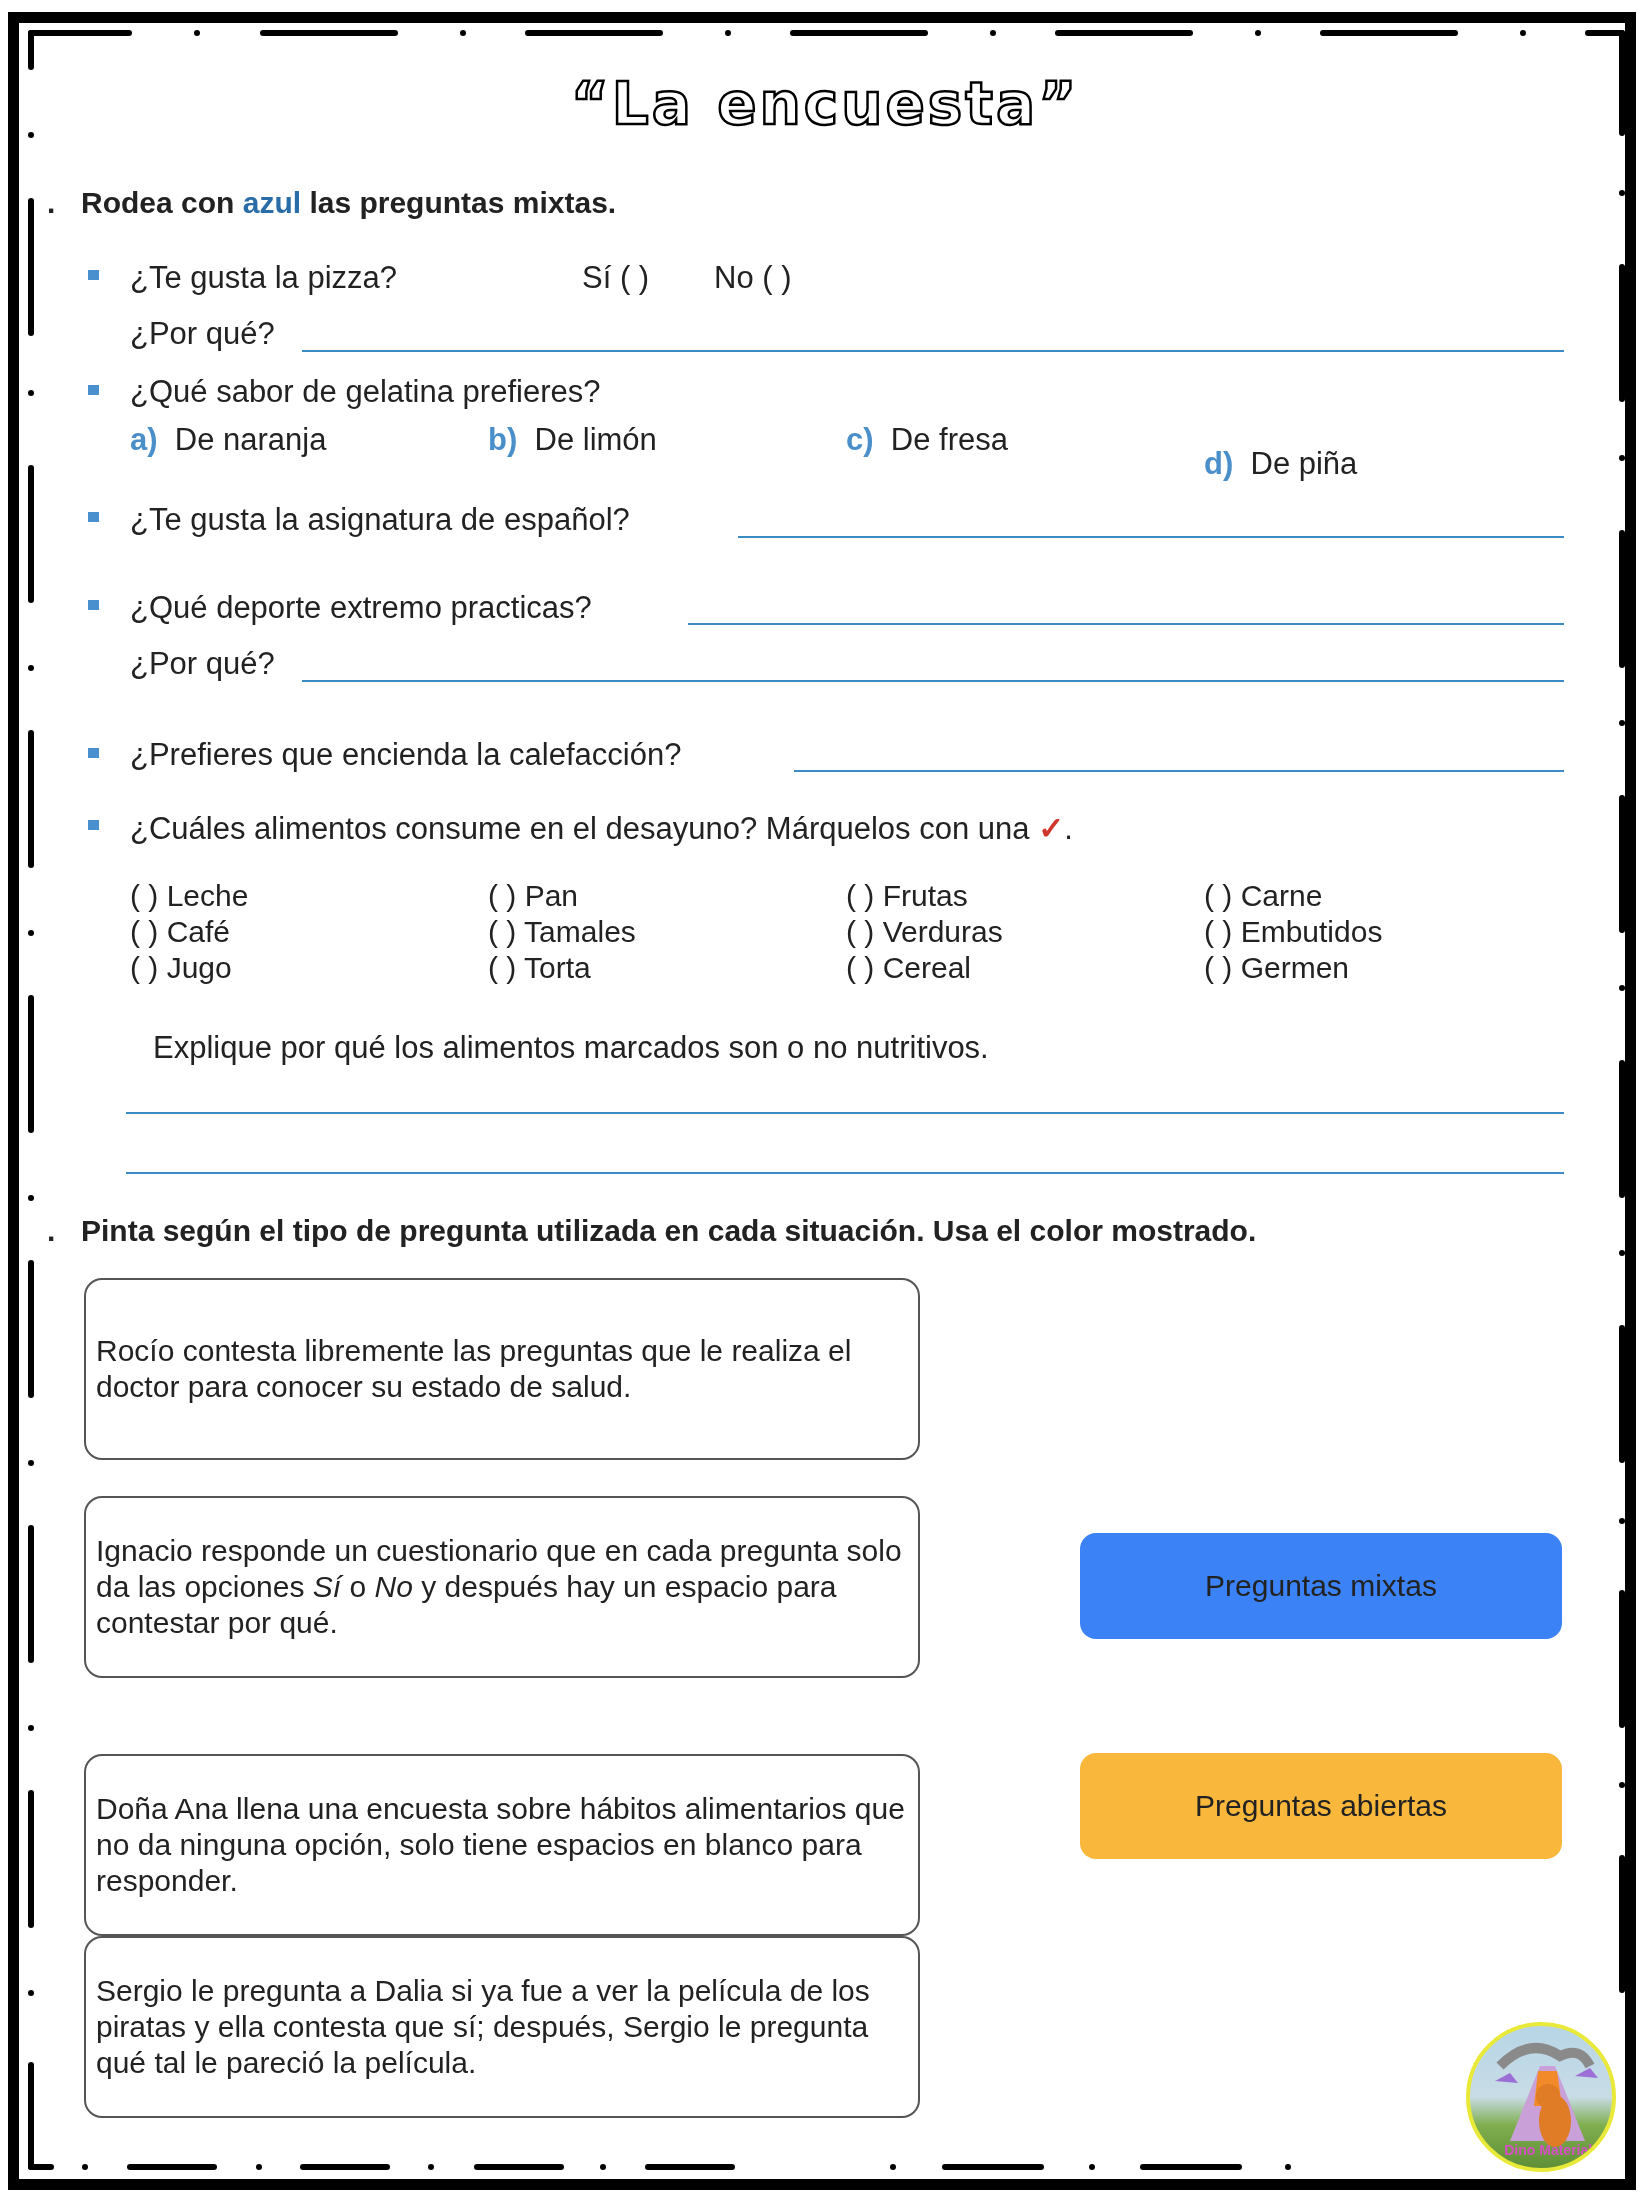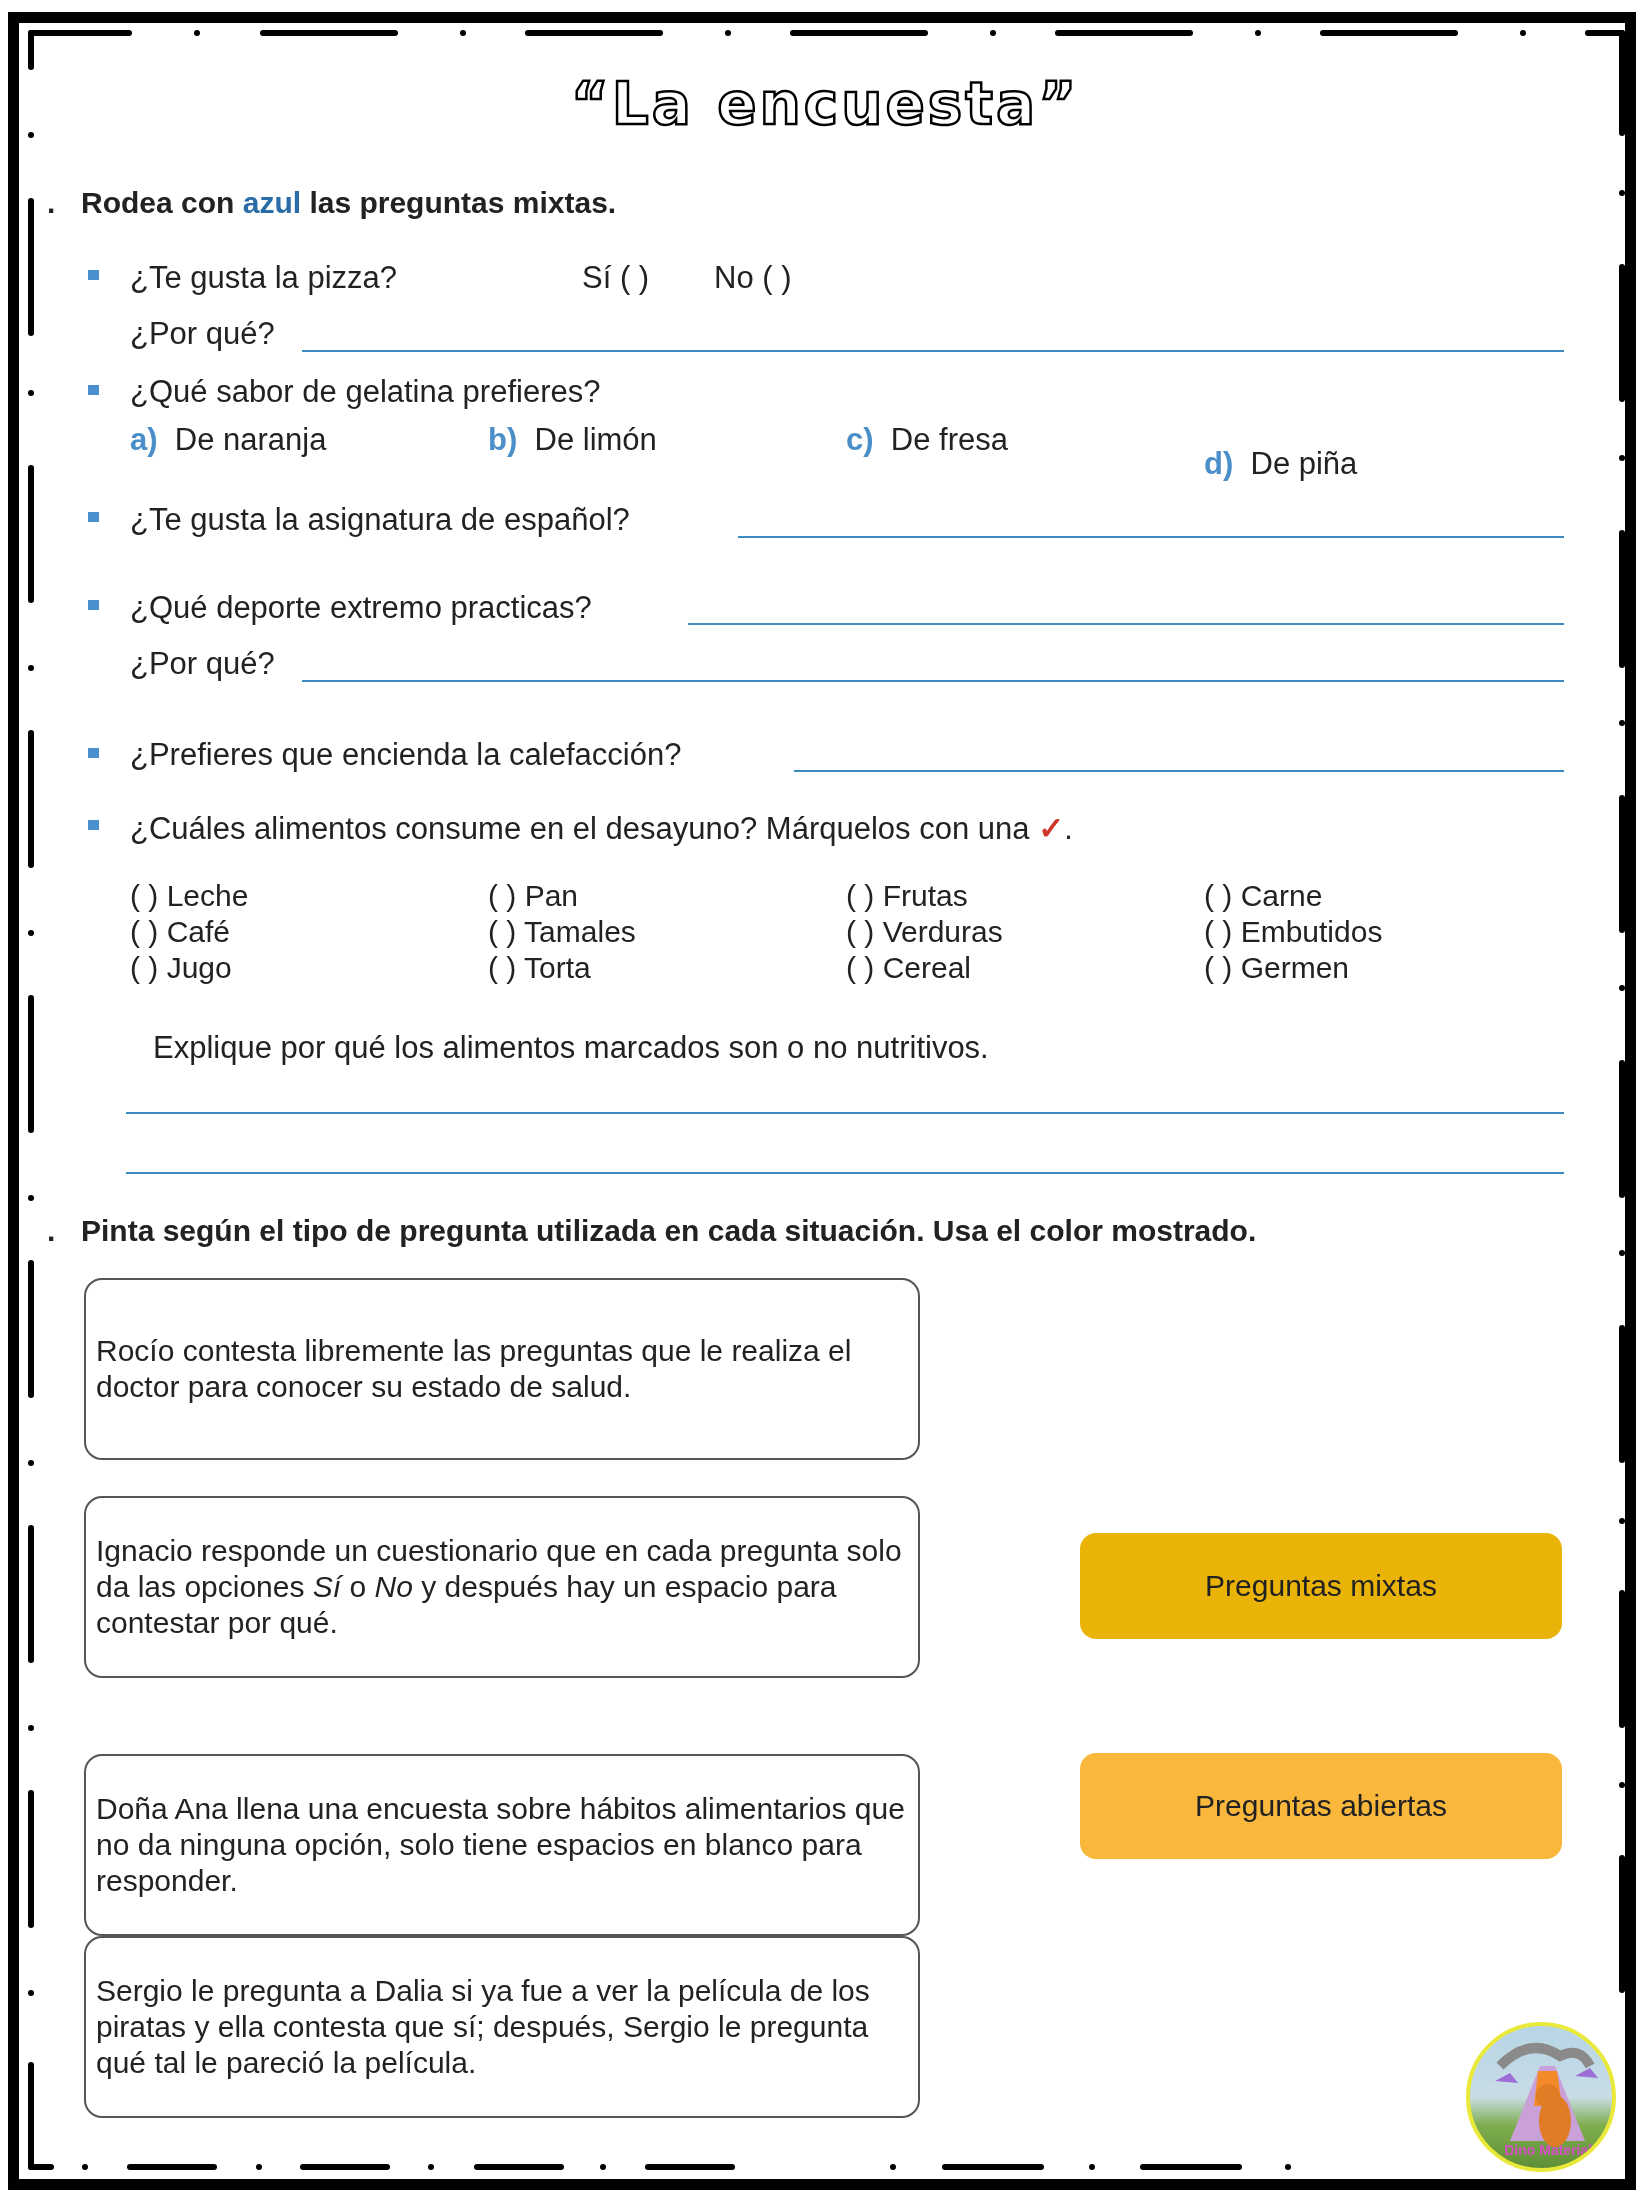--- a/index.html
+++ b/index.html
@@ -197,21 +197,21 @@
 <div class="card" style="top:1496px;height:182px;">
   <span><span>Ignacio responde un cuestionario que en cada pregunta solo da las opciones </span><em>Sí</em><span> o </span><em>No</em><span> y después hay un espacio para contestar por qué.</span></span>
 </div>
 <div class="card" style="top:1716px;height:182px;margin-top:38px;">
   <span>Doña Ana llena una encuesta sobre hábitos alimentarios que no da ninguna opción, solo tiene espacios en blanco para responder.</span>
 </div>
 <div class="card" style="top:1936px;height:182px;">
   <span>Sergio le pregunta a Dalia si ya fue a ver la película de los piratas y ella contesta que sí; después, Sergio le pregunta qué tal le pareció la película.</span>
 </div>
 
-<div class="chip" style="top:1533px;background:#eab308;">
+<div class="chip" style="top:1533px;background:#3b82f6;">
   <span>Preguntas mixtas</span>
 </div>
 <div class="chip" style="top:1753px;background:#f9b83c;">
   <span>Preguntas abiertas</span>
 </div>
 
 <div class="logo">
   <svg width="150" height="150" viewBox="0 0 150 150">
     <path d="M30 40 Q60 10 90 30 Q110 20 120 40" stroke="#8a8a8a" stroke-width="10" fill="none"></path>
     <polygon points="40,115 70,40 85,40 115,115" fill="#c9a0d8"></polygon>

